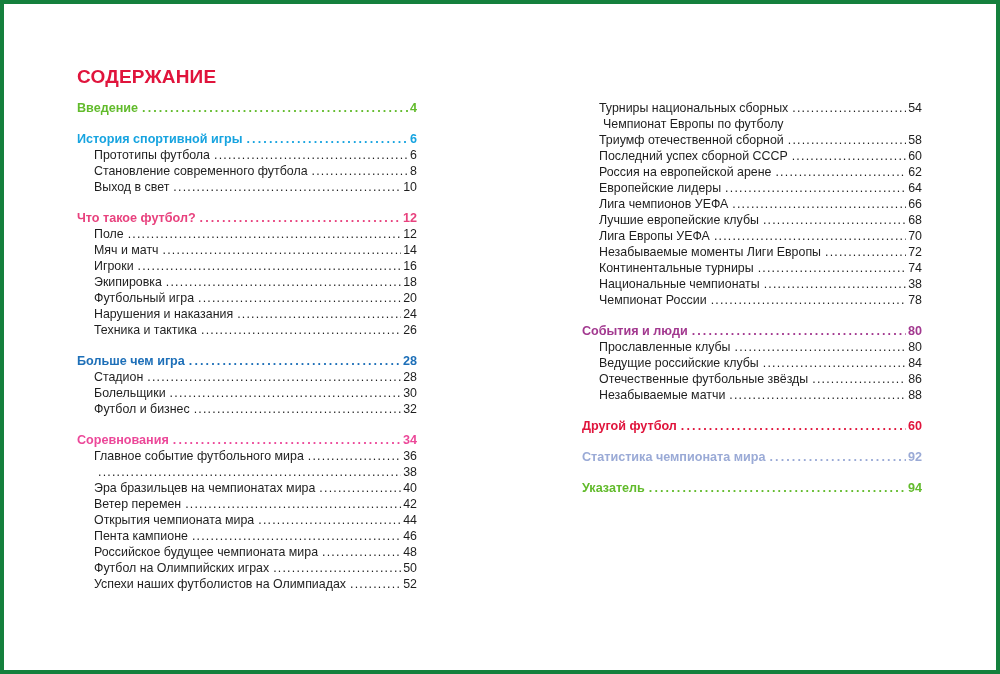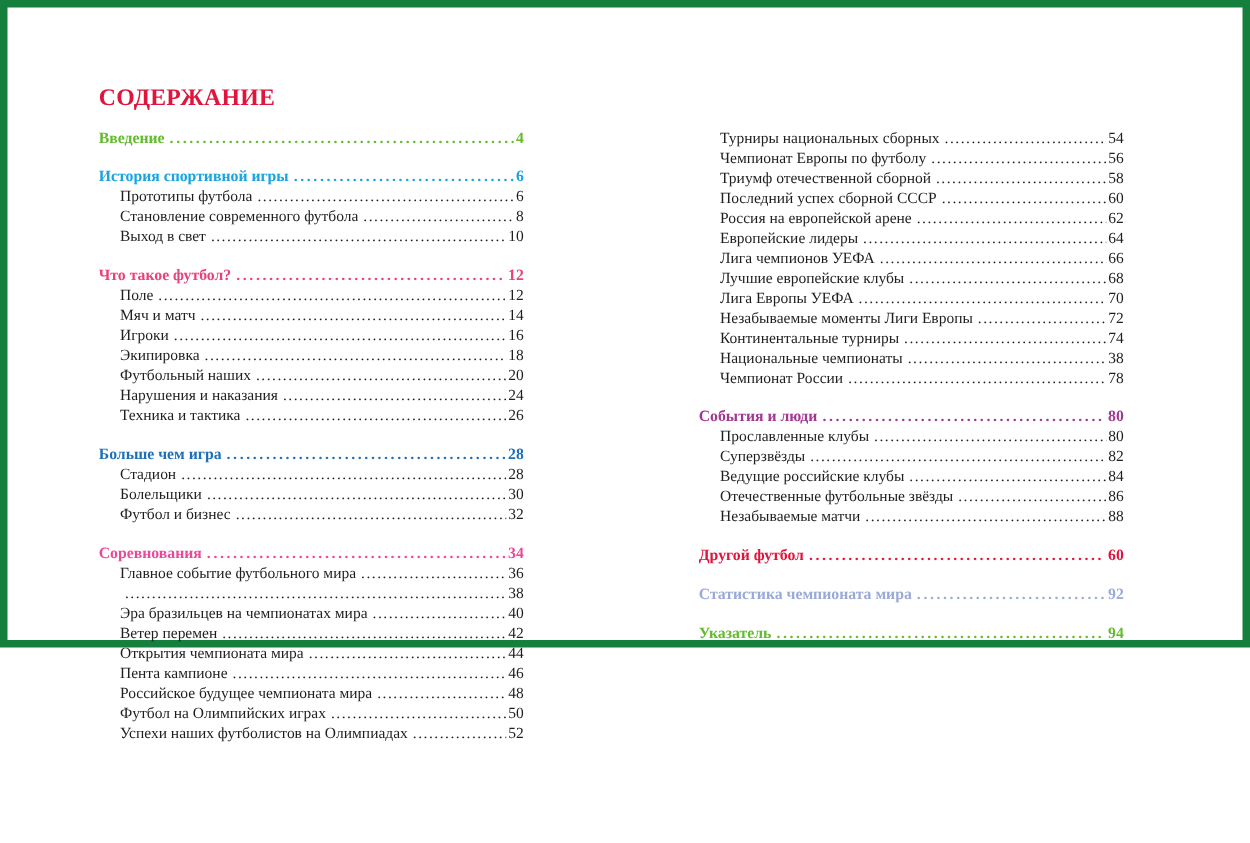--- a/index.html
+++ b/index.html
@@ -1,38 +1,38 @@
 <!DOCTYPE html>
 <html><head>
 <meta charset="utf-8">
 <style>
   html, body { margin: 0; padding: 0; background: #ffffff; }
   body { width: 1000px; height: 674px; overflow: hidden; }
   .page {
     position: relative;
-    width: 1000px; height: 518px;
+    width: 1000px; height: 674px;
     box-sizing: border-box;
-    border: 6px solid #15803d;
+    border: 4px solid #15803d;
     background: #fff;
-    font-family: Liberation Serif, serif;
+    font-family: Liberation Sans, sans-serif;
     color: #1a1a1a;
   }
   .title {
     position: absolute;
     left: 73px; top: 62px;
     font-size: 19px; font-weight: bold;
     color: #e0143c;
     letter-spacing: 0.2px;
   }
   .col {
     position: absolute;
     width: 340px;
   }
   .col-left { left: 73px; top: 96px; }
-  .col-right { left: 553px; top: 96px; }
+  .col-right { left: 578px; top: 96px; }
   .section { margin-bottom: 15px; }
   .row {
     display: flex;
     align-items: baseline;
     height: 16px;
     line-height: 16px;
     font-size: 12.4px;
     white-space: nowrap;
     overflow: hidden;
   }
@@ -107,21 +107,21 @@
           <span class="label">Игроки</span>
           <span class="dots"></span>
           <span class="page-num">16</span>
         </div>
         <div class="row sub">
           <span class="label">Экипировка</span>
           <span class="dots"></span>
           <span class="page-num">18</span>
         </div>
         <div class="row sub">
-          <span class="label">Футбольный наших</span>
+          <span class="label">Футбольный игра</span>
           <span class="dots"></span>
           <span class="page-num">20</span>
         </div>
         <div class="row sub">
           <span class="label">Нарушения и наказания</span>
           <span class="dots"></span>
           <span class="page-num">24</span>
         </div>
         <div class="row sub">
           <span class="label">Техника и тактика</span>
@@ -203,21 +203,21 @@
         </div>
       </div>
     </div>
   <div class="col col-right">
     <div class="section" id="continued">
         <div class="row sub" style="padding-left: 17px;">
           <span class="label">Турниры национальных сборных</span>
           <span class="dots"></span>
           <span class="page-num">54</span>
         </div>
-        <div class="row sub" style="padding-left: 17px;">
+        <div class="row sub" style="padding-left: 17px; flex-direction: column;">
           <span class="label">Чемпионат Европы по футболу</span>
           <span class="dots"></span>
           <span class="page-num">56</span>
         </div>
         <div class="row sub" style="padding-left: 17px;">
           <span class="label">Триумф отечественной сборной</span>
           <span class="dots"></span>
           <span class="page-num">58</span>
         </div>
         <div class="row sub" style="padding-left: 17px;">
@@ -274,25 +274,20 @@
   <div class="section">
         <div class="row head" style="color: rgb(162, 56, 143);">
           <span class="label">События и люди</span>
           <span class="dots"></span>
           <span class="page-num">80</span>
         </div>
         <div class="row sub">
           <span class="label">Прославленные клубы</span>
           <span class="dots"></span>
           <span class="page-num">80</span>
-        </div>
-        <div class="row sub">
-          <span class="label">Суперзвёзды</span>
-          <span class="dots"></span>
-          <span class="page-num">82</span>
         </div>
         <div class="row sub">
           <span class="label">Ведущие российские клубы</span>
           <span class="dots"></span>
           <span class="page-num">84</span>
         </div>
         <div class="row sub">
           <span class="label">Отечественные футбольные звёзды</span>
           <span class="dots"></span>
           <span class="page-num">86</span>

